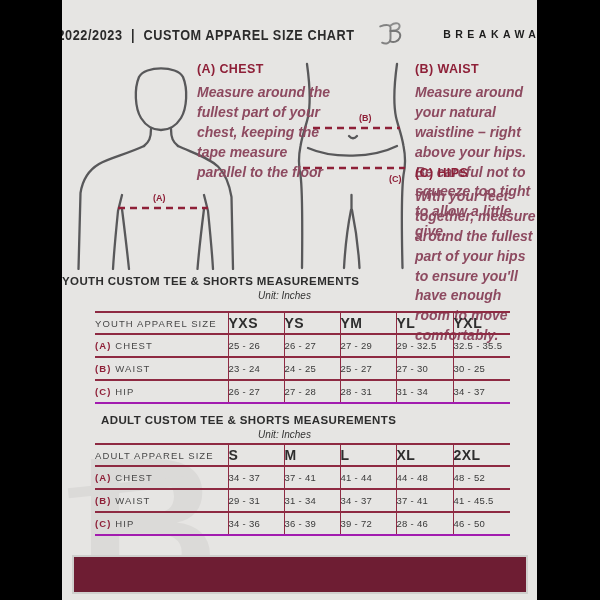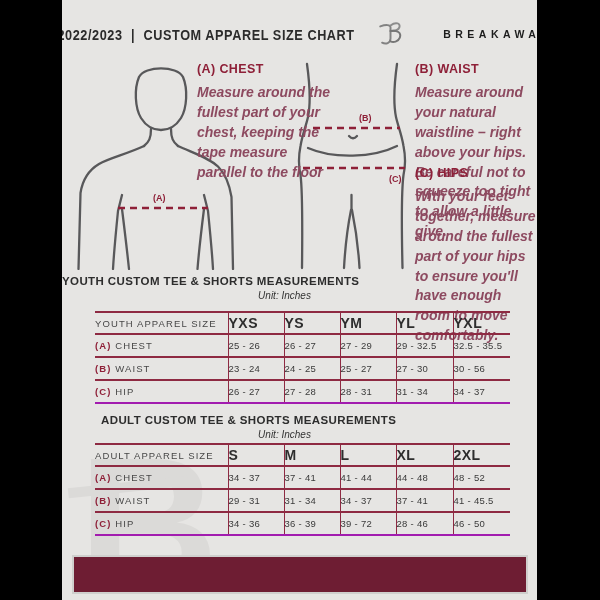--- a/index.html
+++ b/index.html
@@ -151,21 +151,21 @@
       <td class="val">27 - 29</td>
       <td class="val">29 - 32.5</td>
       <td class="val">32.5 - 35.5</td>
     </tr>
     <tr>
       <td class="lbl"><span class="pfx">(B)</span> <span class="rowlbl">WAIST</span></td>
       <td class="val">23 - 24</td>
       <td class="val">24 - 25</td>
       <td class="val">25 - 27</td>
       <td class="val">27 - 30</td>
-      <td class="val">30 - 56</td>
+      <td class="val">30 - 25</td>
     </tr>
     <tr class="last">
       <td class="lbl"><span class="pfx">(C)</span> <span class="rowlbl">HIP</span></td>
       <td class="val">26 - 27</td>
       <td class="val">27 - 28</td>
       <td class="val">28 - 31</td>
       <td class="val">31 - 34</td>
       <td class="val">34 - 37</td>
     </tr>
   </tbody>

